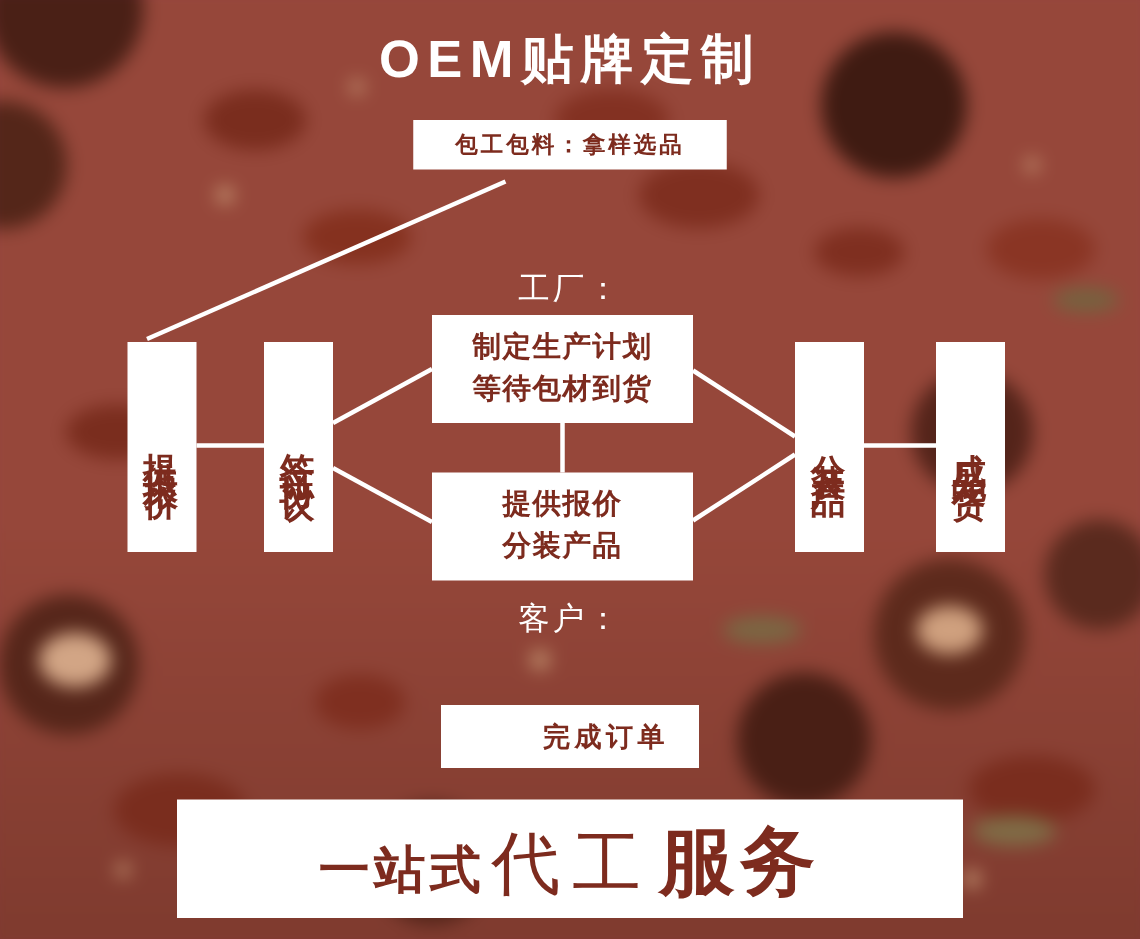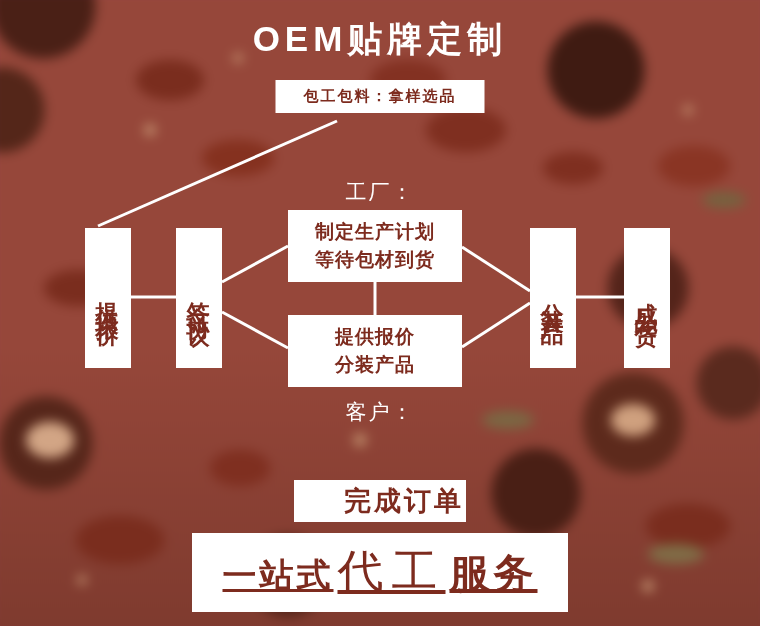--- a/index.html
+++ b/index.html
@@ -85,35 +85,34 @@
   .pack{left:530px;}
   .ship{left:624px;}
   .hbox{
     left:288px;width:174px;height:72px;
     display:flex;flex-direction:column;align-items:center;justify-content:center;
     font-size:19px;line-height:1.45;text-align:center;letter-spacing:1px;
   }
   .plan{top:210px;}
   .design{top:315px;}
   .order{
-    left:50%;transform:translateX(-50%);top:480px;
+    left:50%;transform:translateX(-50%);top:470px;
     width:172px;height:42px;
     display:flex;align-items:center;justify-content:center;
-    font-size:27px;letter-spacing:3px;padding-left:48px;
+    font-size:18px;letter-spacing:3px;padding-left:48px;
   }
   .footer{
     left:50%;transform:translateX(-50%);top:533px;
-    width:376px;height:79px;
+    width:524px;height:79px;
     display:flex;align-items:baseline;justify-content:center;
     padding-top:8px;
-    text-decoration:underline;
   }
   .footer .f1{font-size:34px;font-weight:700;letter-spacing:3px;}
   .footer .f2{font-size:46px;font-weight:500;letter-spacing:8px;margin:0 4px;}
-  .footer .f3{font-size:40px;font-weight:600;letter-spacing:4px;}
+  .footer .f3{font-size:50px;font-weight:600;letter-spacing:4px;}
 </style>
 </head>
 <body>
 
 <div class="stage">
 
   <div class="bg"></div>
 
   <h1 class="title">OEM贴牌定制</h1>
 

